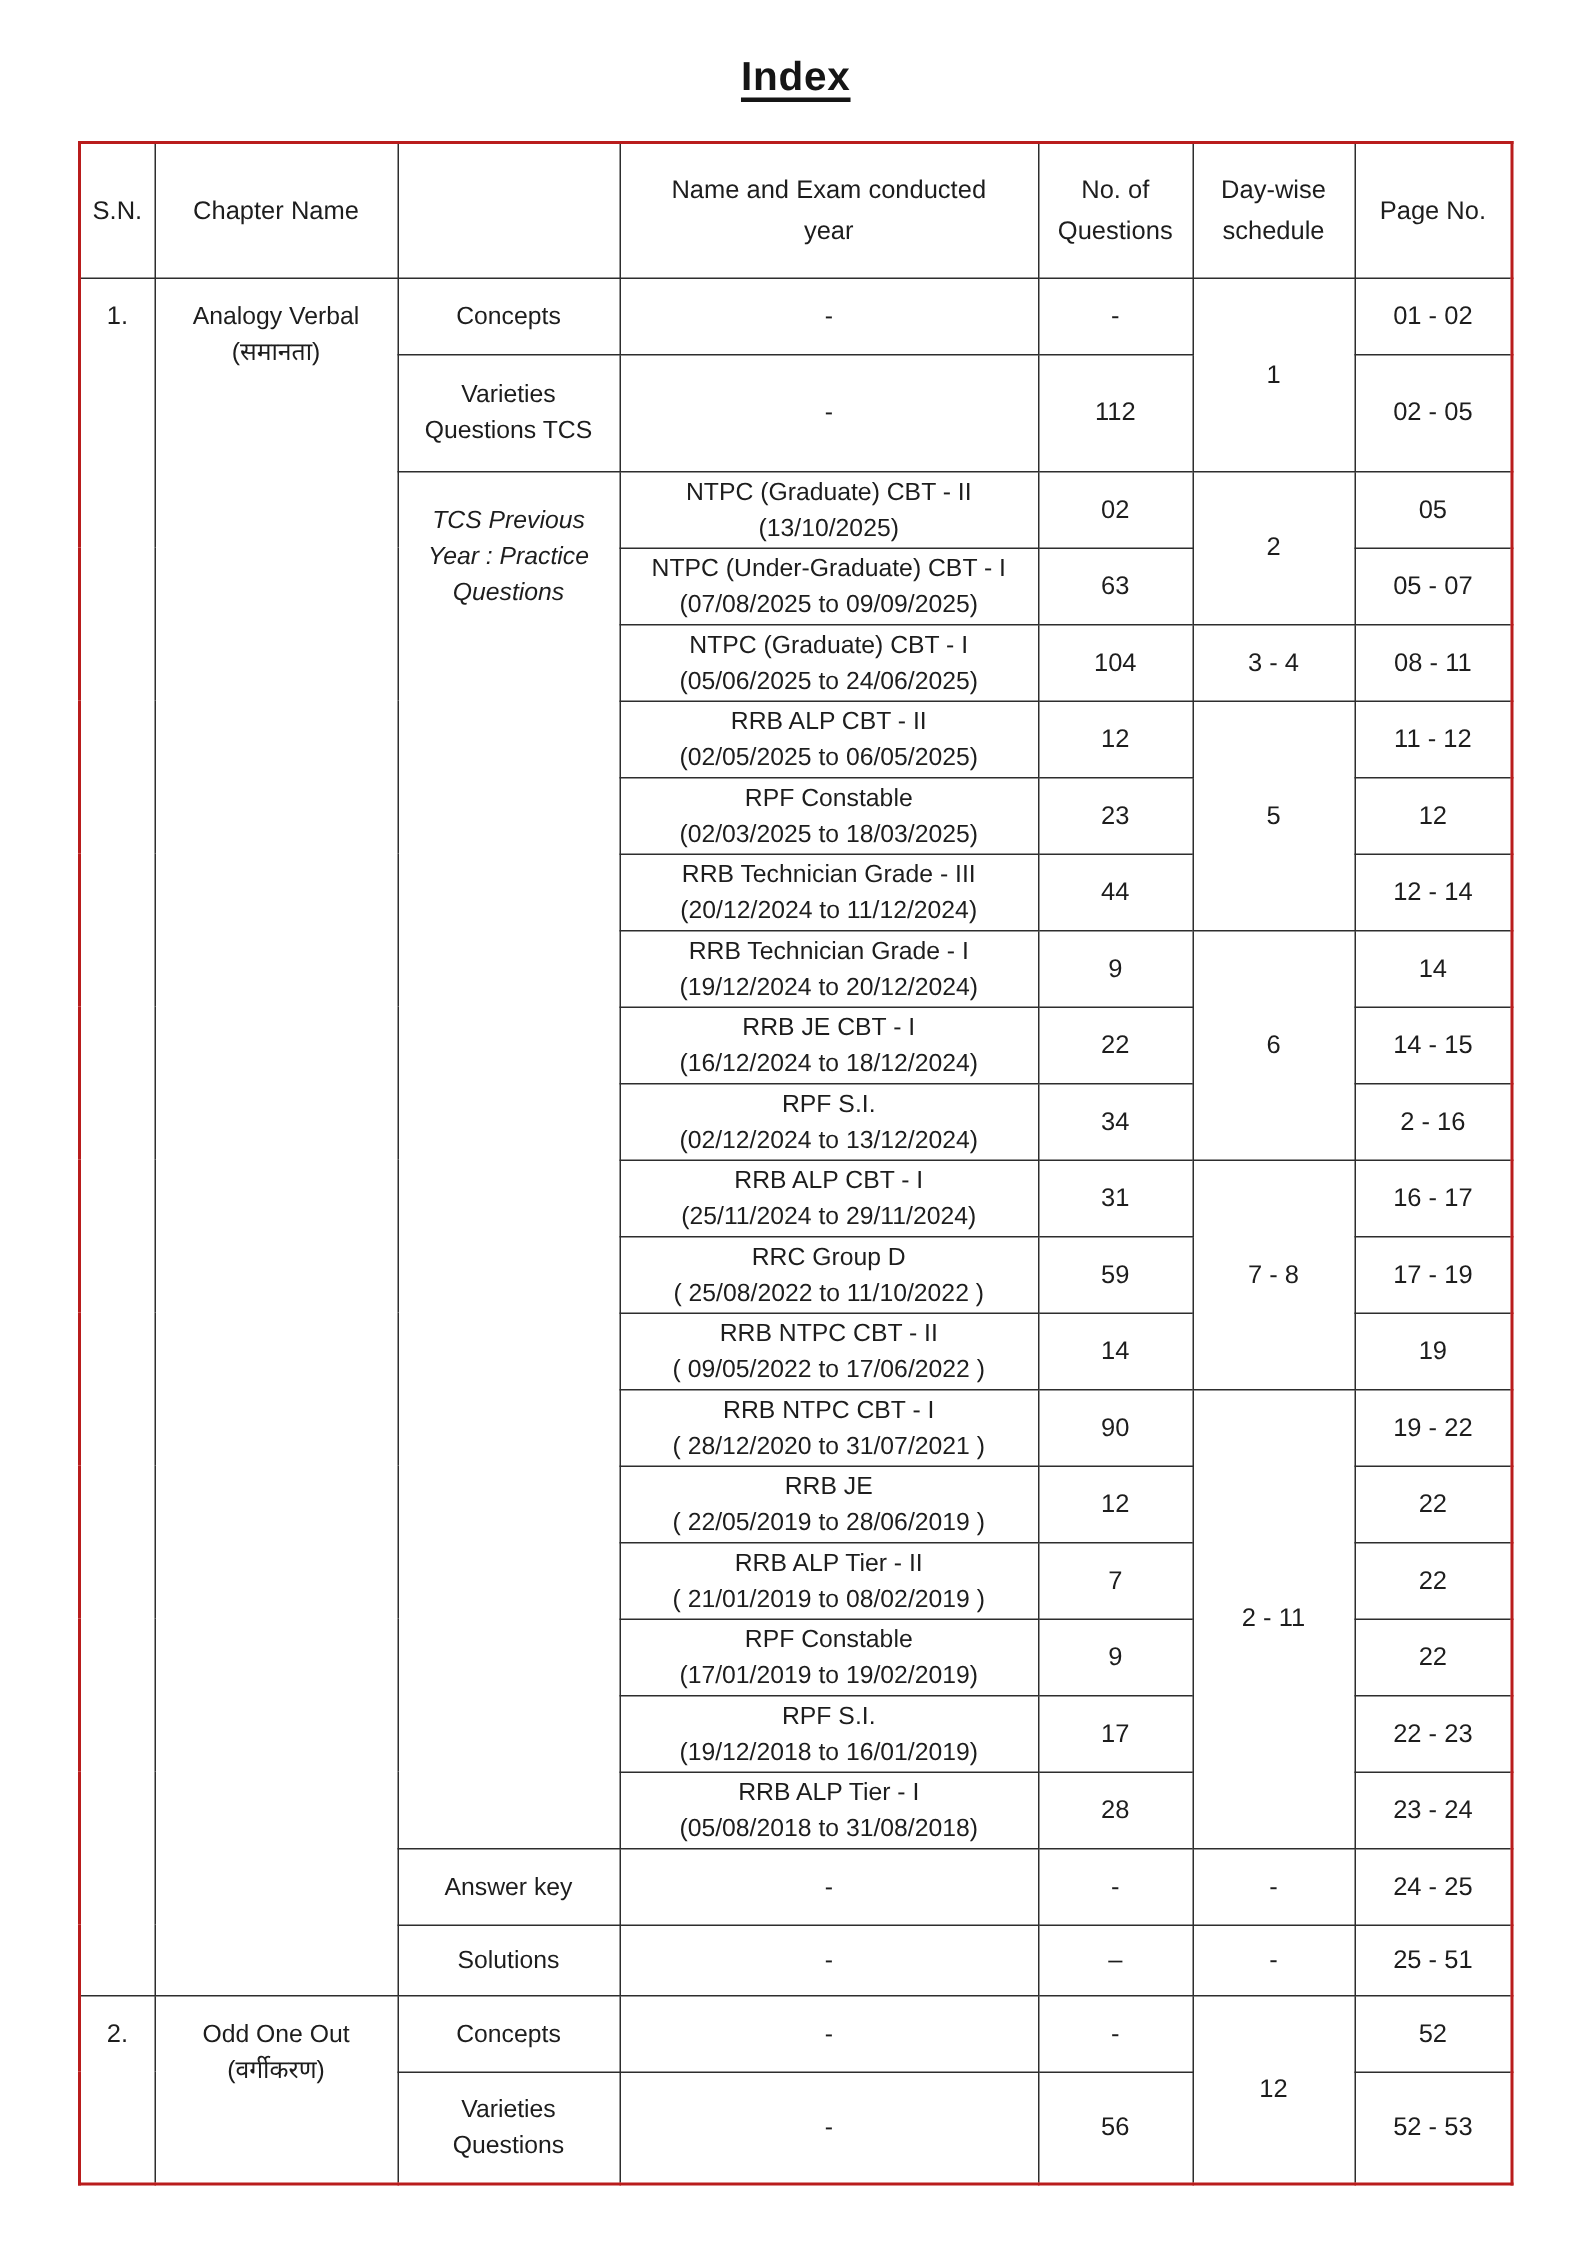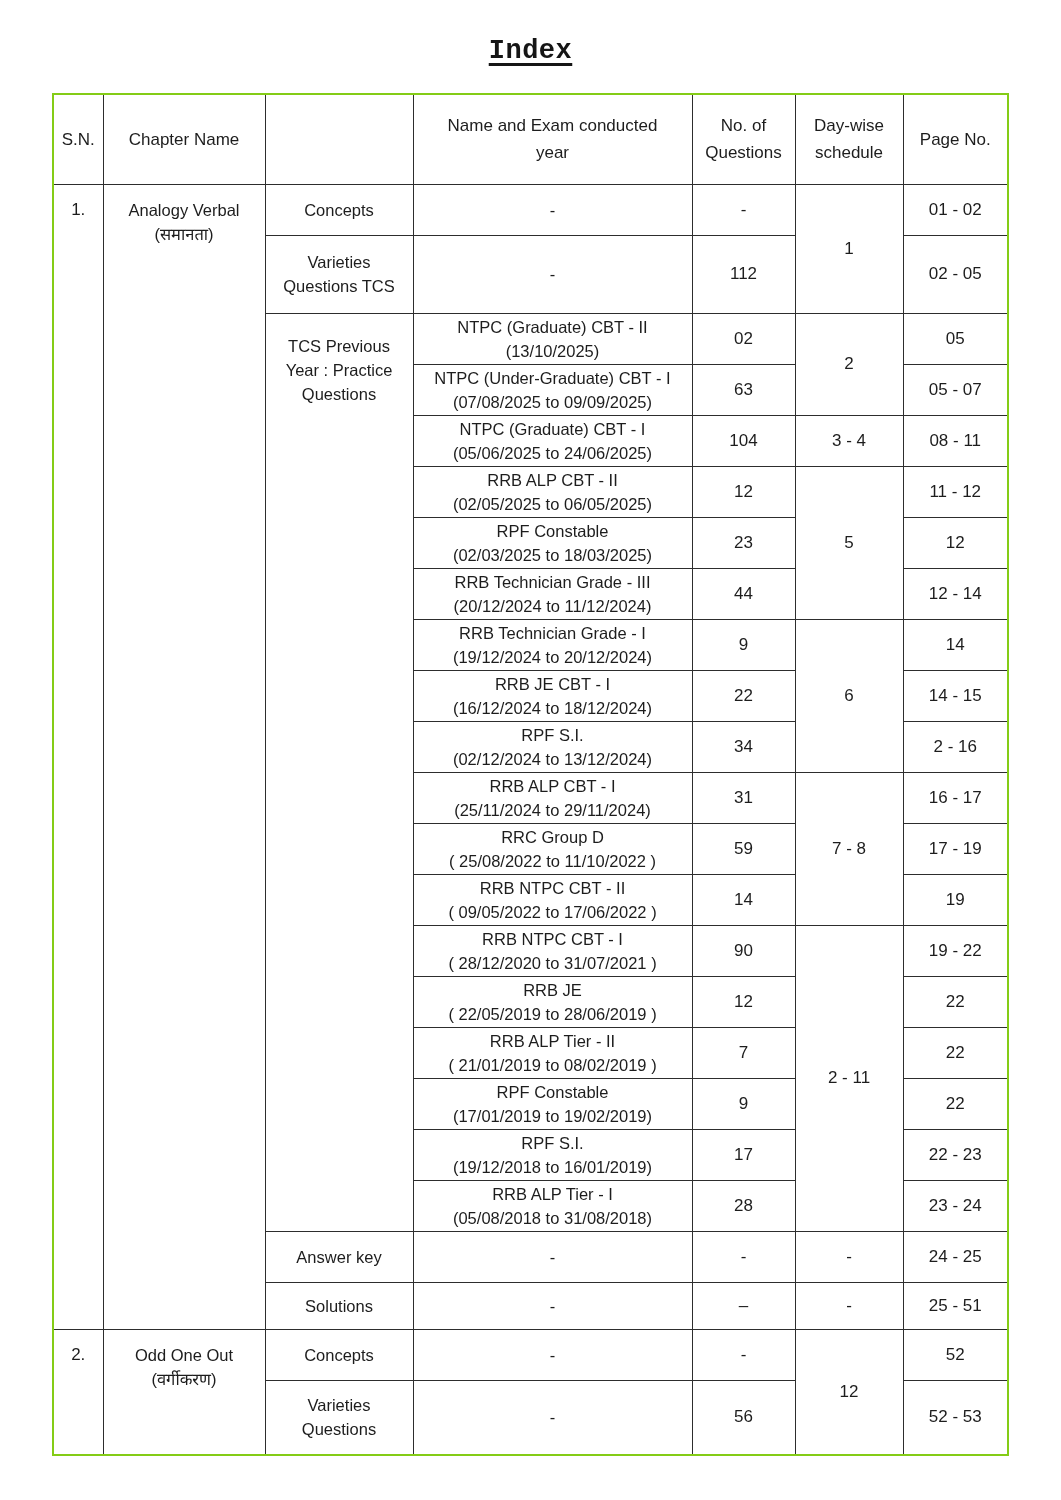--- a/index.html
+++ b/index.html
@@ -19,28 +19,27 @@
     padding-top: 36px;
   }
   .title {
     font-size: 27px;
     font-weight: 700;
     letter-spacing: 0.5px;
     text-decoration: underline;
     text-decoration-thickness: 2.5px;
     text-underline-offset: 5px;
     color: #151515;
-    font-family: Liberation Mono, monospace;
   }
   table.index-table {
     border-collapse: collapse;
     table-layout: fixed;
     width: 955px;
     margin: 27px auto 0 auto;
-    border: 2px solid #84cc16;
+    border: 2px solid #b91c1c;
   }
   col.c-sn      { width: 50px; }
   col.c-chapter { width: 162px; }
   col.c-sub     { width: 148px; }
   col.c-exam    { width: 279px; }
   col.c-q       { width: 103px; }
   col.c-day     { width: 108px; }
   col.c-page    { width: 105px; }
   th, td {
     border: 1px solid #2d2d2d;
@@ -61,20 +60,21 @@
   tr.tall  { height: 78px; }
   tr.tall2 { height: 75px; }
   tr.short { height: 47px; margin-top: 36px; }
   td.top {
     vertical-align: top;
     padding-top: 13px;
   }
   td.subtop {
     vertical-align: top;
     padding-top: 20px;
+    font-style: italic;
   }
   .num { font-size: 17px; }
 </style>
 </head>
 <body>
 
 <div class="title-wrap">
   <span class="title">Index</span>
 </div>
 

